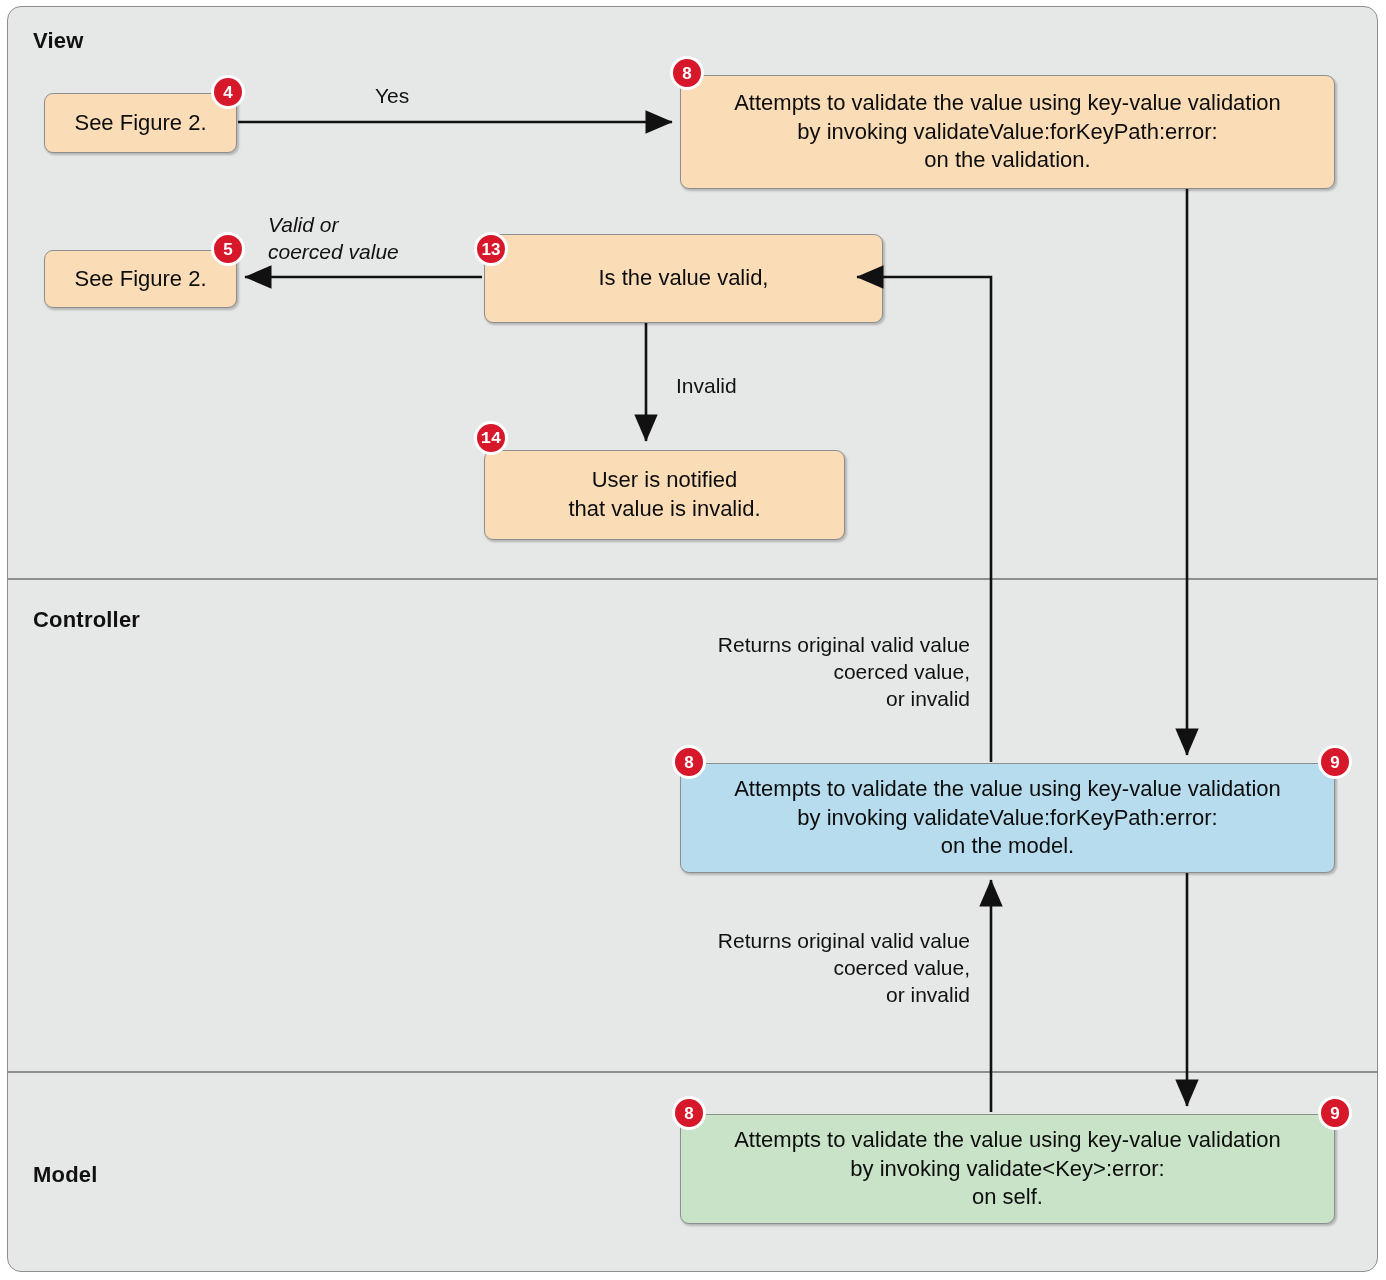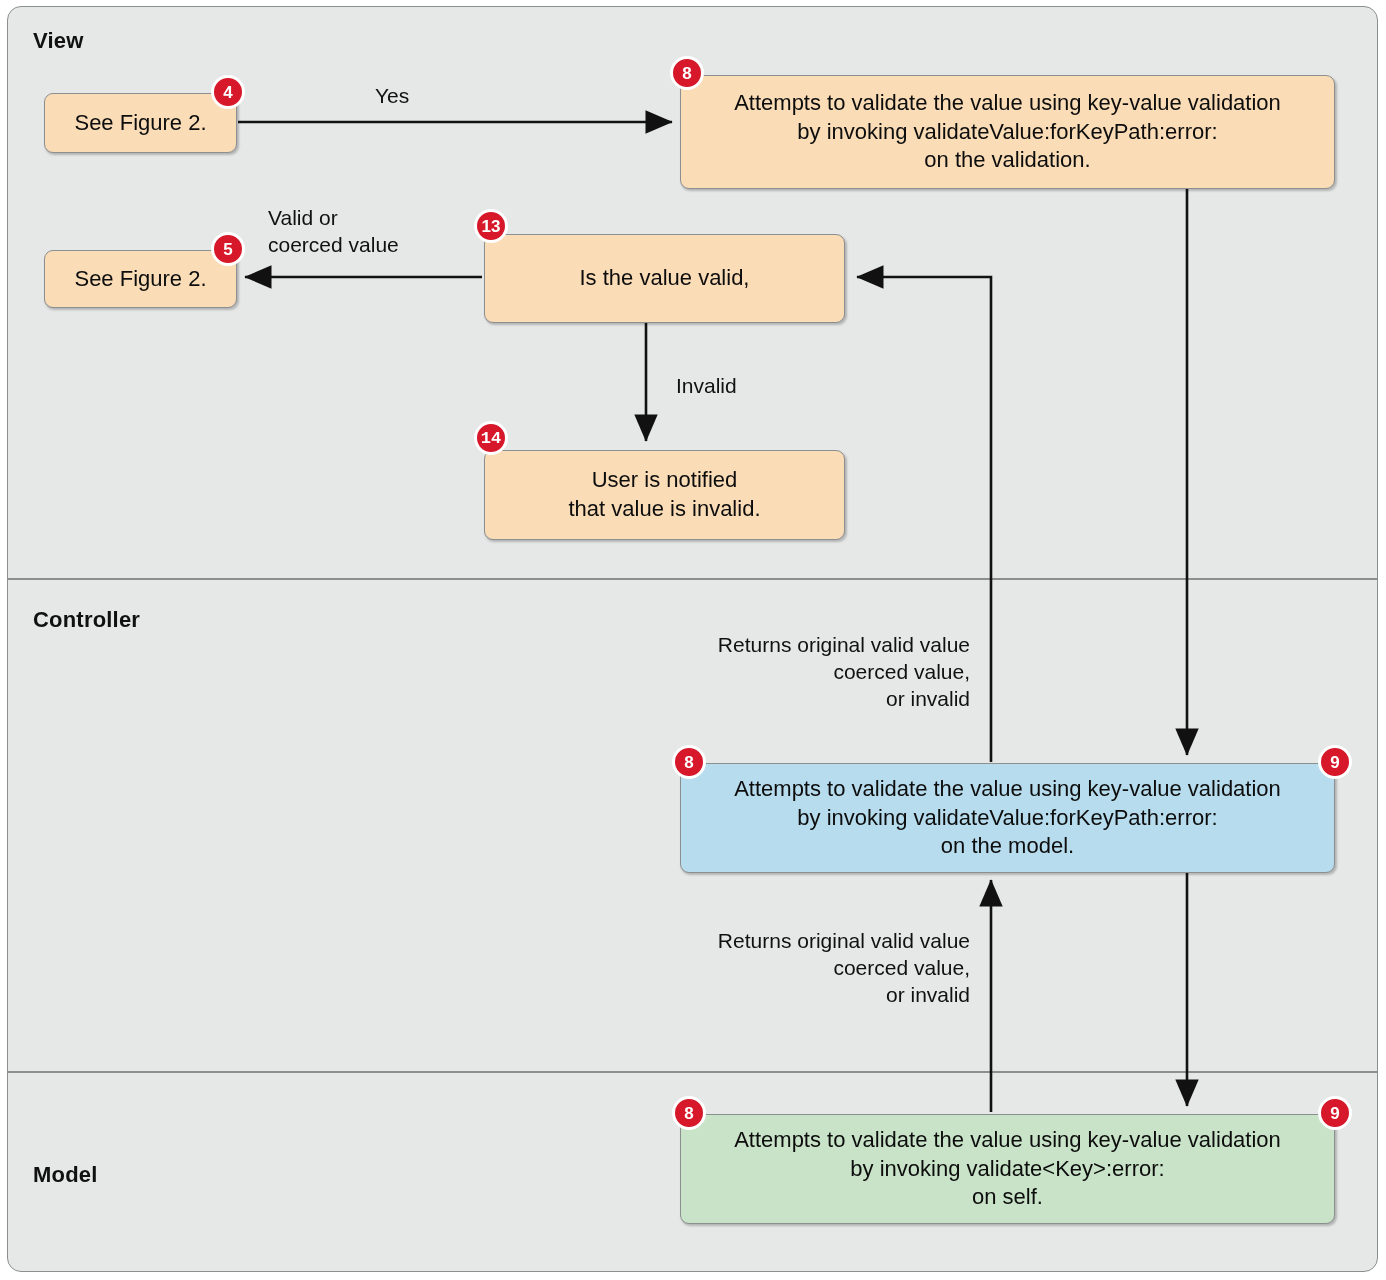--- a/index.html
+++ b/index.html
@@ -152,24 +152,24 @@
     <span>by invoking validateValue:forKeyPath:error:</span>
     <span>on the validation.</span>
   </div>
   <div class="badge" style="left:670px; top:56px;">8</div>
 
   <div class="node peach" style="left:44px; top:250px; width:193px; height:58px;">
     <span>See Figure 2.</span>
   </div>
   <div class="badge" style="left:211px; top:232px;">5</div>
 
-  <div class="node peach" style="left:484px; top:234px; width:361px; height:89px; flex-direction:column;">
+  <div class="node peach" style="left:484px; top:234px; width:399px; height:89px; flex-direction:column;">
     <span>Is the value valid,</span>
   </div>
-  <div class="badge" style="left:474px; top:209px;">13</div>
+  <div class="badge" style="left:474px; top:232px;">13</div>
 
   <div class="node peach" style="left:484px; top:450px; width:361px; height:90px; flex-direction:column;">
     <span>User is notified</span>
     <span>that value is invalid.</span>
   </div>
   <div class="badge" style="left:474px; top:421px;font-family:Liberation Mono, monospace;">14</div>
 
   <div class="node blue" style="left:680px; top:763px; width:655px; height:110px; flex-direction:column;">
     <span>Attempts to validate the value using key-value validation</span>
     <span>by invoking validateValue:forKeyPath:error:</span>
@@ -181,21 +181,21 @@
   <div class="node green" style="left:680px; top:1114px; width:655px; height:110px; flex-direction:column;">
     <span>Attempts to validate the value using key-value validation</span>
     <span>by invoking validate&lt;Key&gt;:error:</span>
     <span>on self.</span>
   </div>
   <div class="badge" style="left:672px; top:1096px;">8</div>
   <div class="badge" style="left:1318px; top:1096px;">9</div>
 
   <div class="edge-label center" style="left:375px; top:83px; width:100px;">Yes</div>
 
-  <div class="edge-label center" style="left:268px; top:205px; width:210px;">Valid or
+  <div class="edge-label center" style="left:268px; top:212px; width:210px;font-style:italic;">Valid or
 coerced value</div>
 
   <div class="edge-label" style="left:676px; top:373px;">Invalid</div>
 
   <div class="edge-label right" style="left:600px; top:632px; width:370px;">Returns original valid value
 coerced value,
 or invalid</div>
 
   <div class="edge-label right" style="left:600px; top:928px; width:370px;">Returns original valid value
 coerced value,

